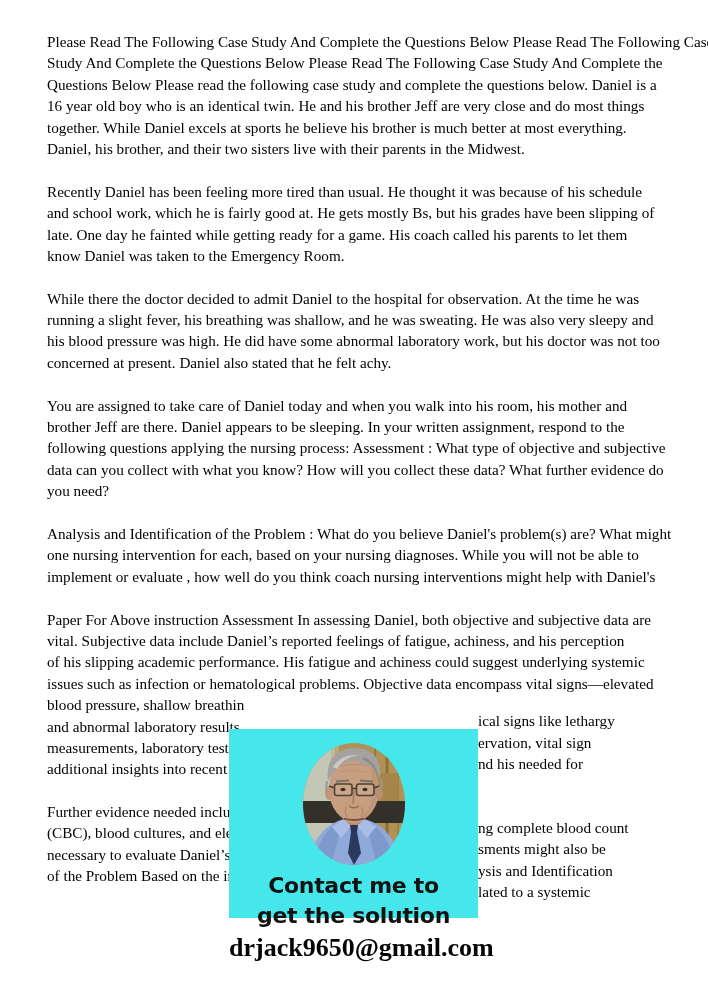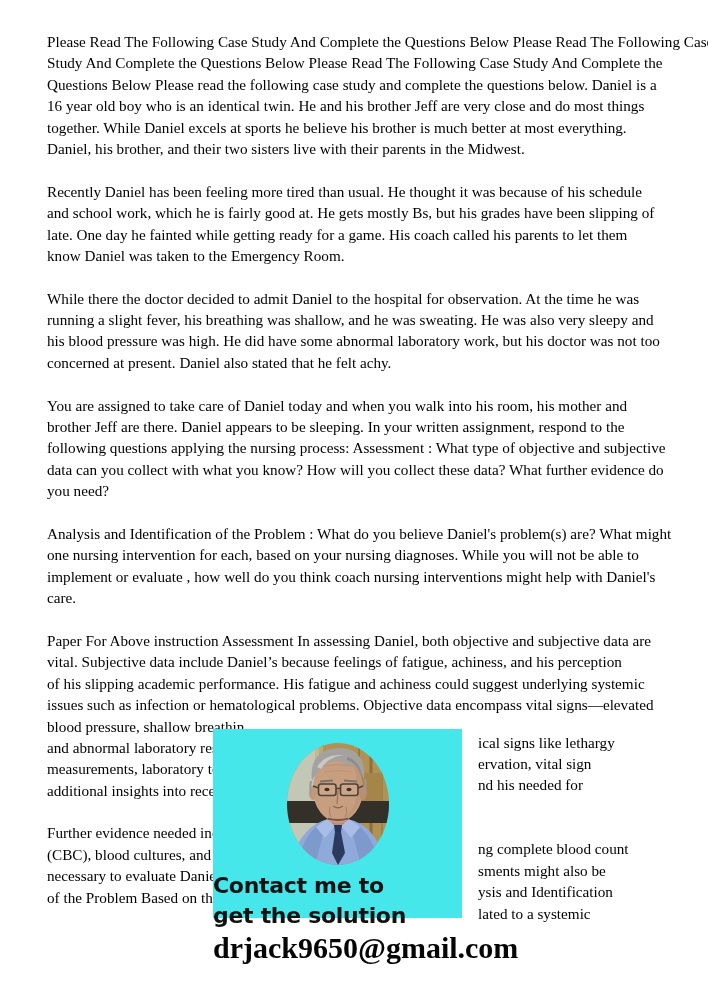--- a/index.html
+++ b/index.html
@@ -29,43 +29,43 @@
   }
   .right-frag {
     position: absolute;
     left: 431px;
     top: 16px;
     white-space: pre;
   }
   
   .promo-card {
     position: absolute;
-    left: 213px;
+    left: 229px;
     top: 729px;
     width: 249px;
     height: 189px;
-    text-align: left;
+    text-align: center;
   }
   .portrait-wrap {
     width: 102px;
     height: 122px;
     margin: 14px auto 6px auto;
   }
   .promo-heading {
     font-family: "DejaVu Sans", sans-serif;
     font-weight: bold;
     font-size: 22px;
     line-height: 30px;
     color: #121212;
     letter-spacing: -0.3px;
   }
   .promo-email {
     font-family: "Liberation Serif", serif;
     font-weight: bold;
-    font-size: 30px;
+    font-size: 26px;
     line-height: 30px;
     margin-top: 2px;
     color: #050505;
   }
 </style>
 </head>
 <body>
 
 <div class="page">
 
@@ -95,25 +95,24 @@
         <div class="line">You are assigned to take care of Daniel today and when you walk into his room, his mother and</div>
         <div class="line">brother Jeff are there. Daniel appears to be sleeping. In your written assignment, respond to the</div>
         <div class="line">following questions applying the nursing process: Assessment : What type of objective and subjective</div>
         <div class="line">data can you collect with what you know? How will you collect these data? What further evidence do</div>
         <div class="line">you need?</div>
       </div>
       <div class="paragraph">
         <div class="line">Analysis and Identification of the Problem : What do you believe Daniel's problem(s) are? What might</div>
         <div class="line">one nursing intervention for each, based on your nursing diagnoses. While you will not be able to</div>
         <div class="line">implement or evaluate , how well do you think coach nursing interventions might help with Daniel's</div>
-        <div class="line">care.</div>
       </div>
       <div class="paragraph">
         <div class="line">Paper For Above instruction Assessment In assessing Daniel, both objective and subjective data are</div>
-        <div class="line">vital. Subjective data include Daniel’s because feelings of fatigue, achiness, and his perception</div>
+        <div class="line">vital. Subjective data include Daniel’s reported feelings of fatigue, achiness, and his perception</div>
         <div class="line">of his slipping academic performance. His fatigue and achiness could suggest underlying systemic</div>
         <div class="line">issues such as infection or hematological problems. Objective data encompass vital signs—elevated</div>
         <div class="line"><span>blood pressure, shallow breathin</span><span class="right-frag">ical signs like lethargy</span></div>
         <div class="line"><span>and abnormal laboratory results</span><span class="right-frag">ervation, vital sign</span></div>
         <div class="line"><span>measurements, laboratory tests,</span><span class="right-frag">nd his needed for</span></div>
         <div class="line"><span>additional insights into recent ch</span></div>
       </div>
       <div class="paragraph">
         <div class="line"><span>Further evidence needed include</span><span class="right-frag">ng complete blood count</span></div>
         <div class="line"><span>(CBC), blood cultures, and elec</span><span class="right-frag">sments might also be</span></div>

